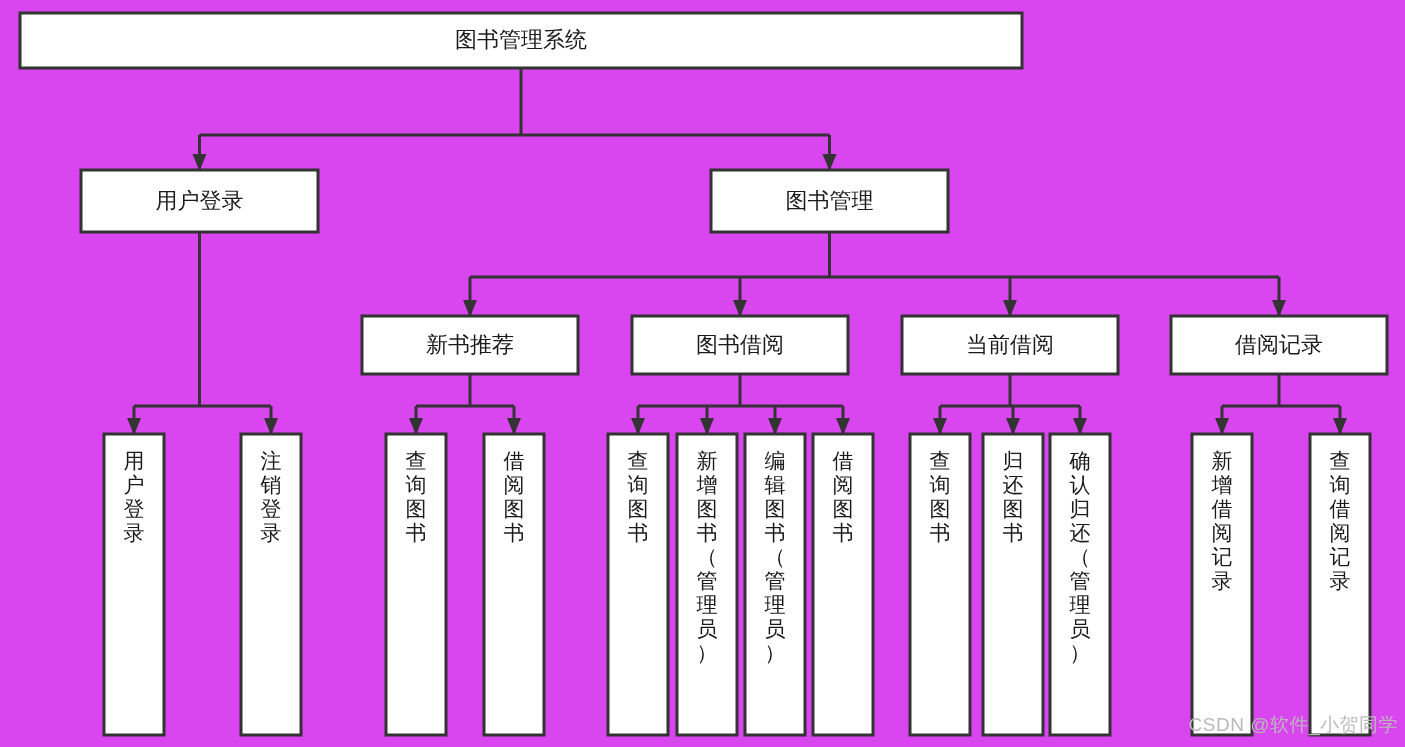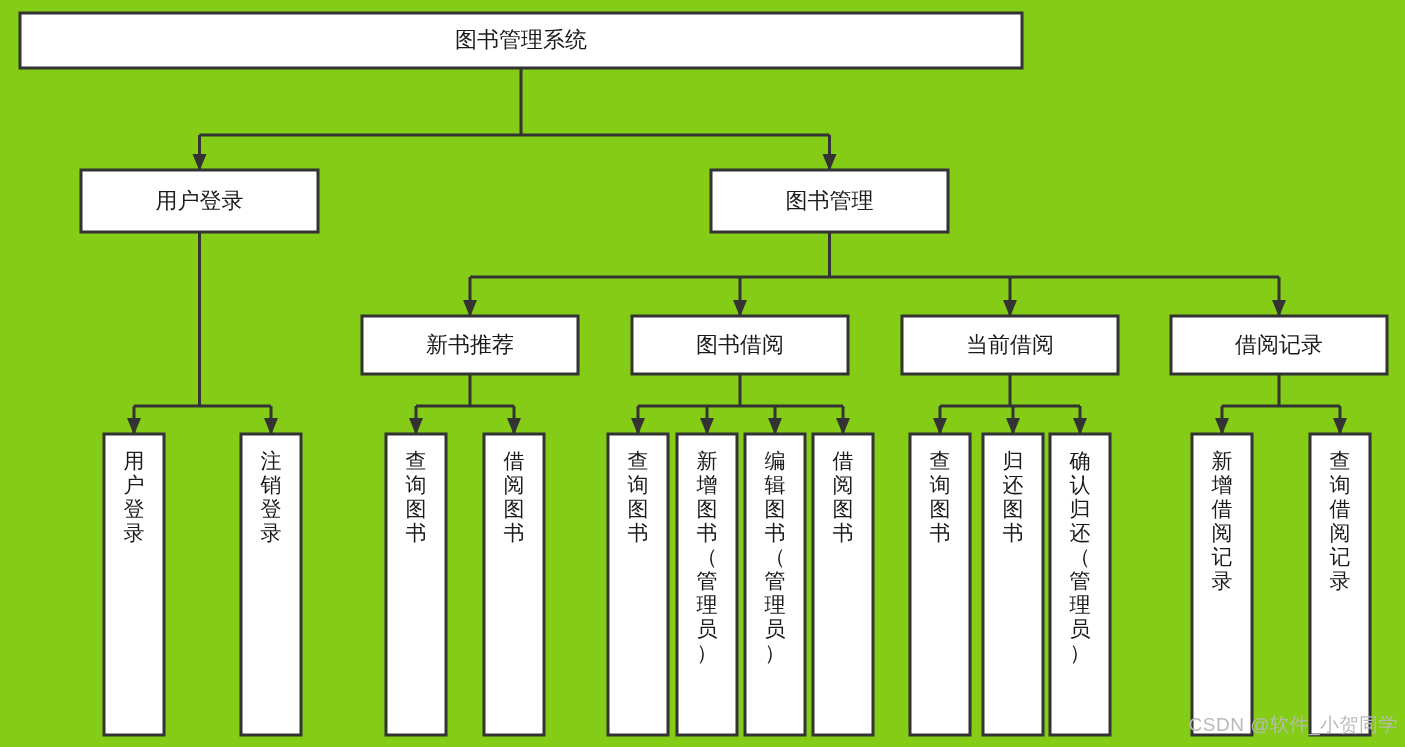--- a/index.html
+++ b/index.html
@@ -8,21 +8,21 @@
     padding: 0;
     background: #ffffff;
   }
   body {
     font-family: "Liberation Sans", "DejaVu Sans", sans-serif;
   }
   #diagram-root {
     position: relative;
     width: 1405px;
     height: 747px;
-    background: #84cc16;
+    background: #d946ef;
     overflow: hidden;
   }
   svg#tree-svg {
     display: block;
     width: 1405px;
     height: 747px;
   }
   .node-rect {
     fill: #ffffff;
     stroke: #333333;

